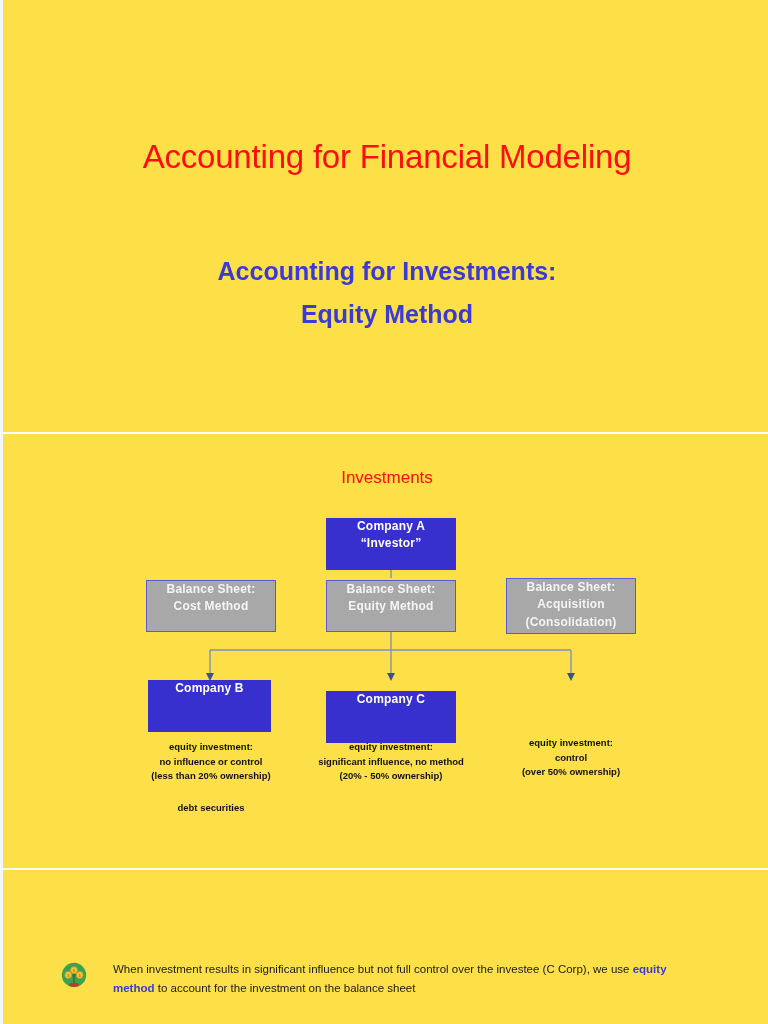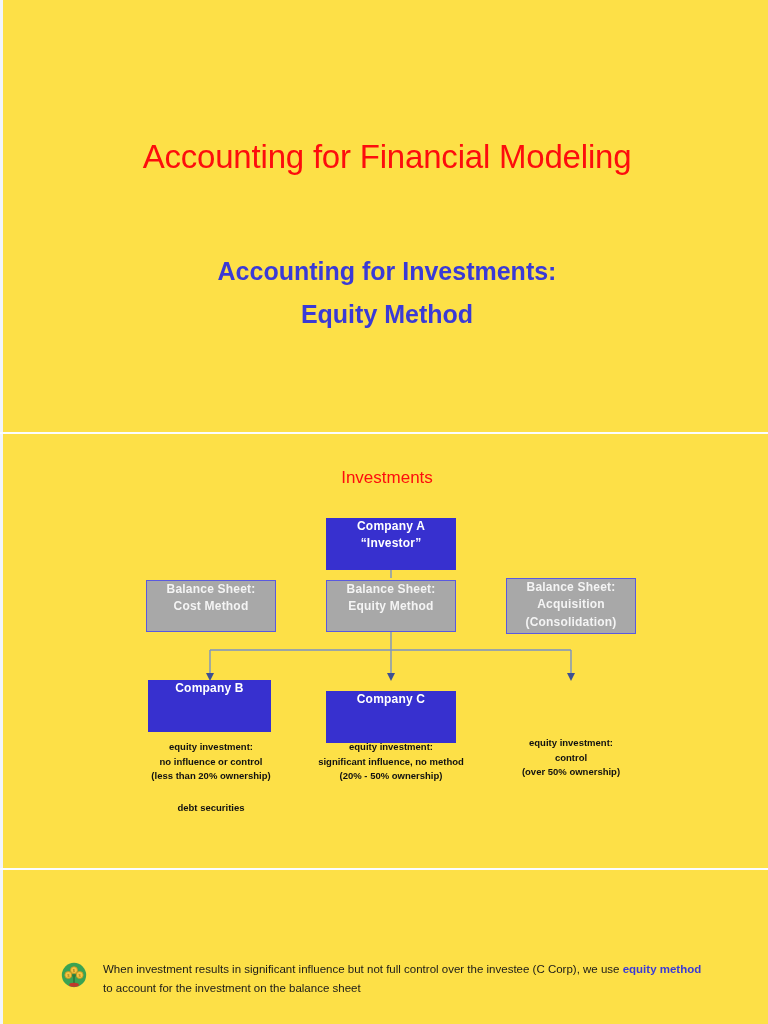--- a/index.html
+++ b/index.html
@@ -138,21 +138,21 @@
     display: flex;
     align-items: flex-start;
   }
   .bullet-icon {
     flex: 0 0 auto;
     width: 26px;
     height: 26px;
     margin-top: 2px;
   }
   .bullet-text {
-    margin-left: 16px;
+    margin-left: 26px;
     font-size: 11.5px;
     line-height: 1.62;
     color: #1a1a1a;
   }
   .kw {
     color: #3a3ad6;
     font-weight: bold;
   }
 </style>
 </head>

